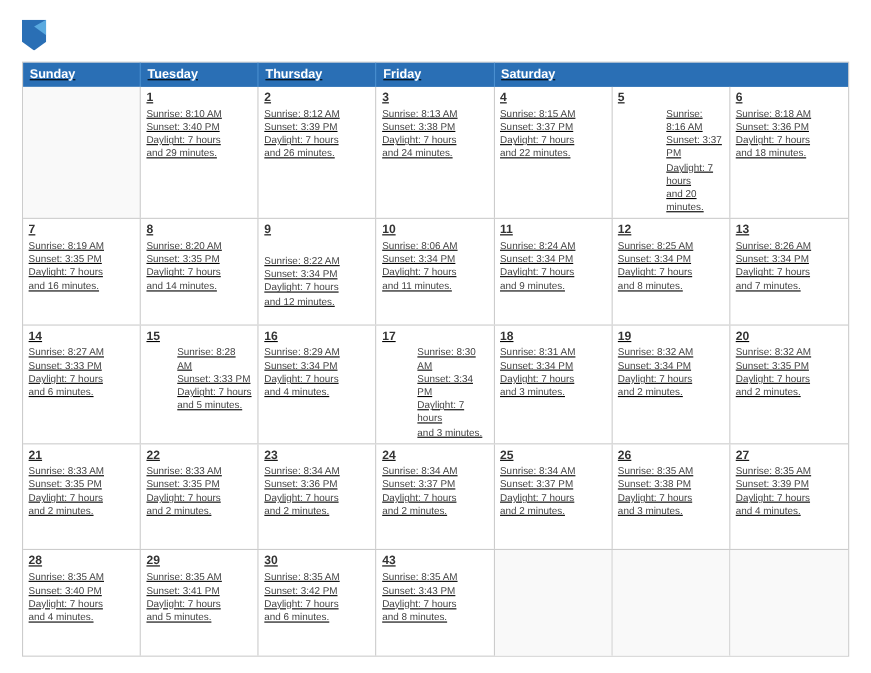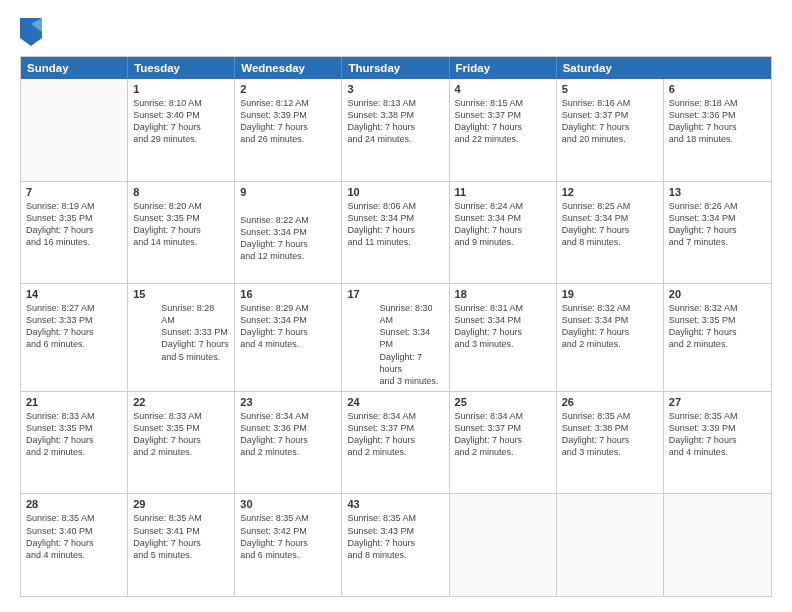--- a/index.html
+++ b/index.html
@@ -9,20 +9,21 @@
       width: 792px;
       height: 612px;
       overflow: hidden;
     }
     .page {
       width: 792px;
       height: 612px;
       padding: 18px 20px 15px 20px;
       display: flex;
       flex-direction: column;
+      text-decoration: underline;
     }
     .header {
       display: flex;
       justify-content: space-between;
       align-items: flex-start;
       margin-bottom: 10px;
     }
     .logo {
       display: flex;
       align-items: center;
@@ -133,21 +134,20 @@
     <div class="title-block">
       <div class="month-title"></div>
       <div class="subtitle"></div>
     </div>
   </div>
 
   <div class="calendar">
     <div class="cal-header" id="cal-header">
         <div class="cal-header-cell">Sunday</div>
         <div class="cal-header-cell">Tuesday</div>
-        <div class="cal-header-cell">Wednesday</div>
         <div class="cal-header-cell">Thursday</div>
         <div class="cal-header-cell">Friday</div>
         <div class="cal-header-cell">Saturday</div>
       </div>
     <div class="cal-body" id="cal-body">
         <div class="cal-row">
           <div class="cal-cell empty"></div>
           <div class="cal-cell">
             <span class="day-num">1</span>
             <div class="cell-text" style="white-space: pre-line;">Sunrise: 8:10 AM
@@ -171,21 +171,21 @@
           </div>
           <div class="cal-cell">
             <span class="day-num">4</span>
             <div class="cell-text" style="white-space: pre-line;">Sunrise: 8:15 AM
 Sunset: 3:37 PM
 Daylight: 7 hours
 and 22 minutes.</div>
           </div>
           <div class="cal-cell">
             <span class="day-num">5</span>
-            <div class="cell-text" style="white-space: pre-line;">Sunrise: 8:16 AM
+            <div class="cell-text" style="white-space: pre-line; margin-left: 44px;">Sunrise: 8:16 AM
 Sunset: 3:37 PM
 Daylight: 7 hours
 and 20 minutes.</div>
           </div>
           <div class="cal-cell">
             <span class="day-num">6</span>
             <div class="cell-text" style="white-space: pre-line;">Sunrise: 8:18 AM
 Sunset: 3:36 PM
 Daylight: 7 hours
 and 18 minutes.</div>

